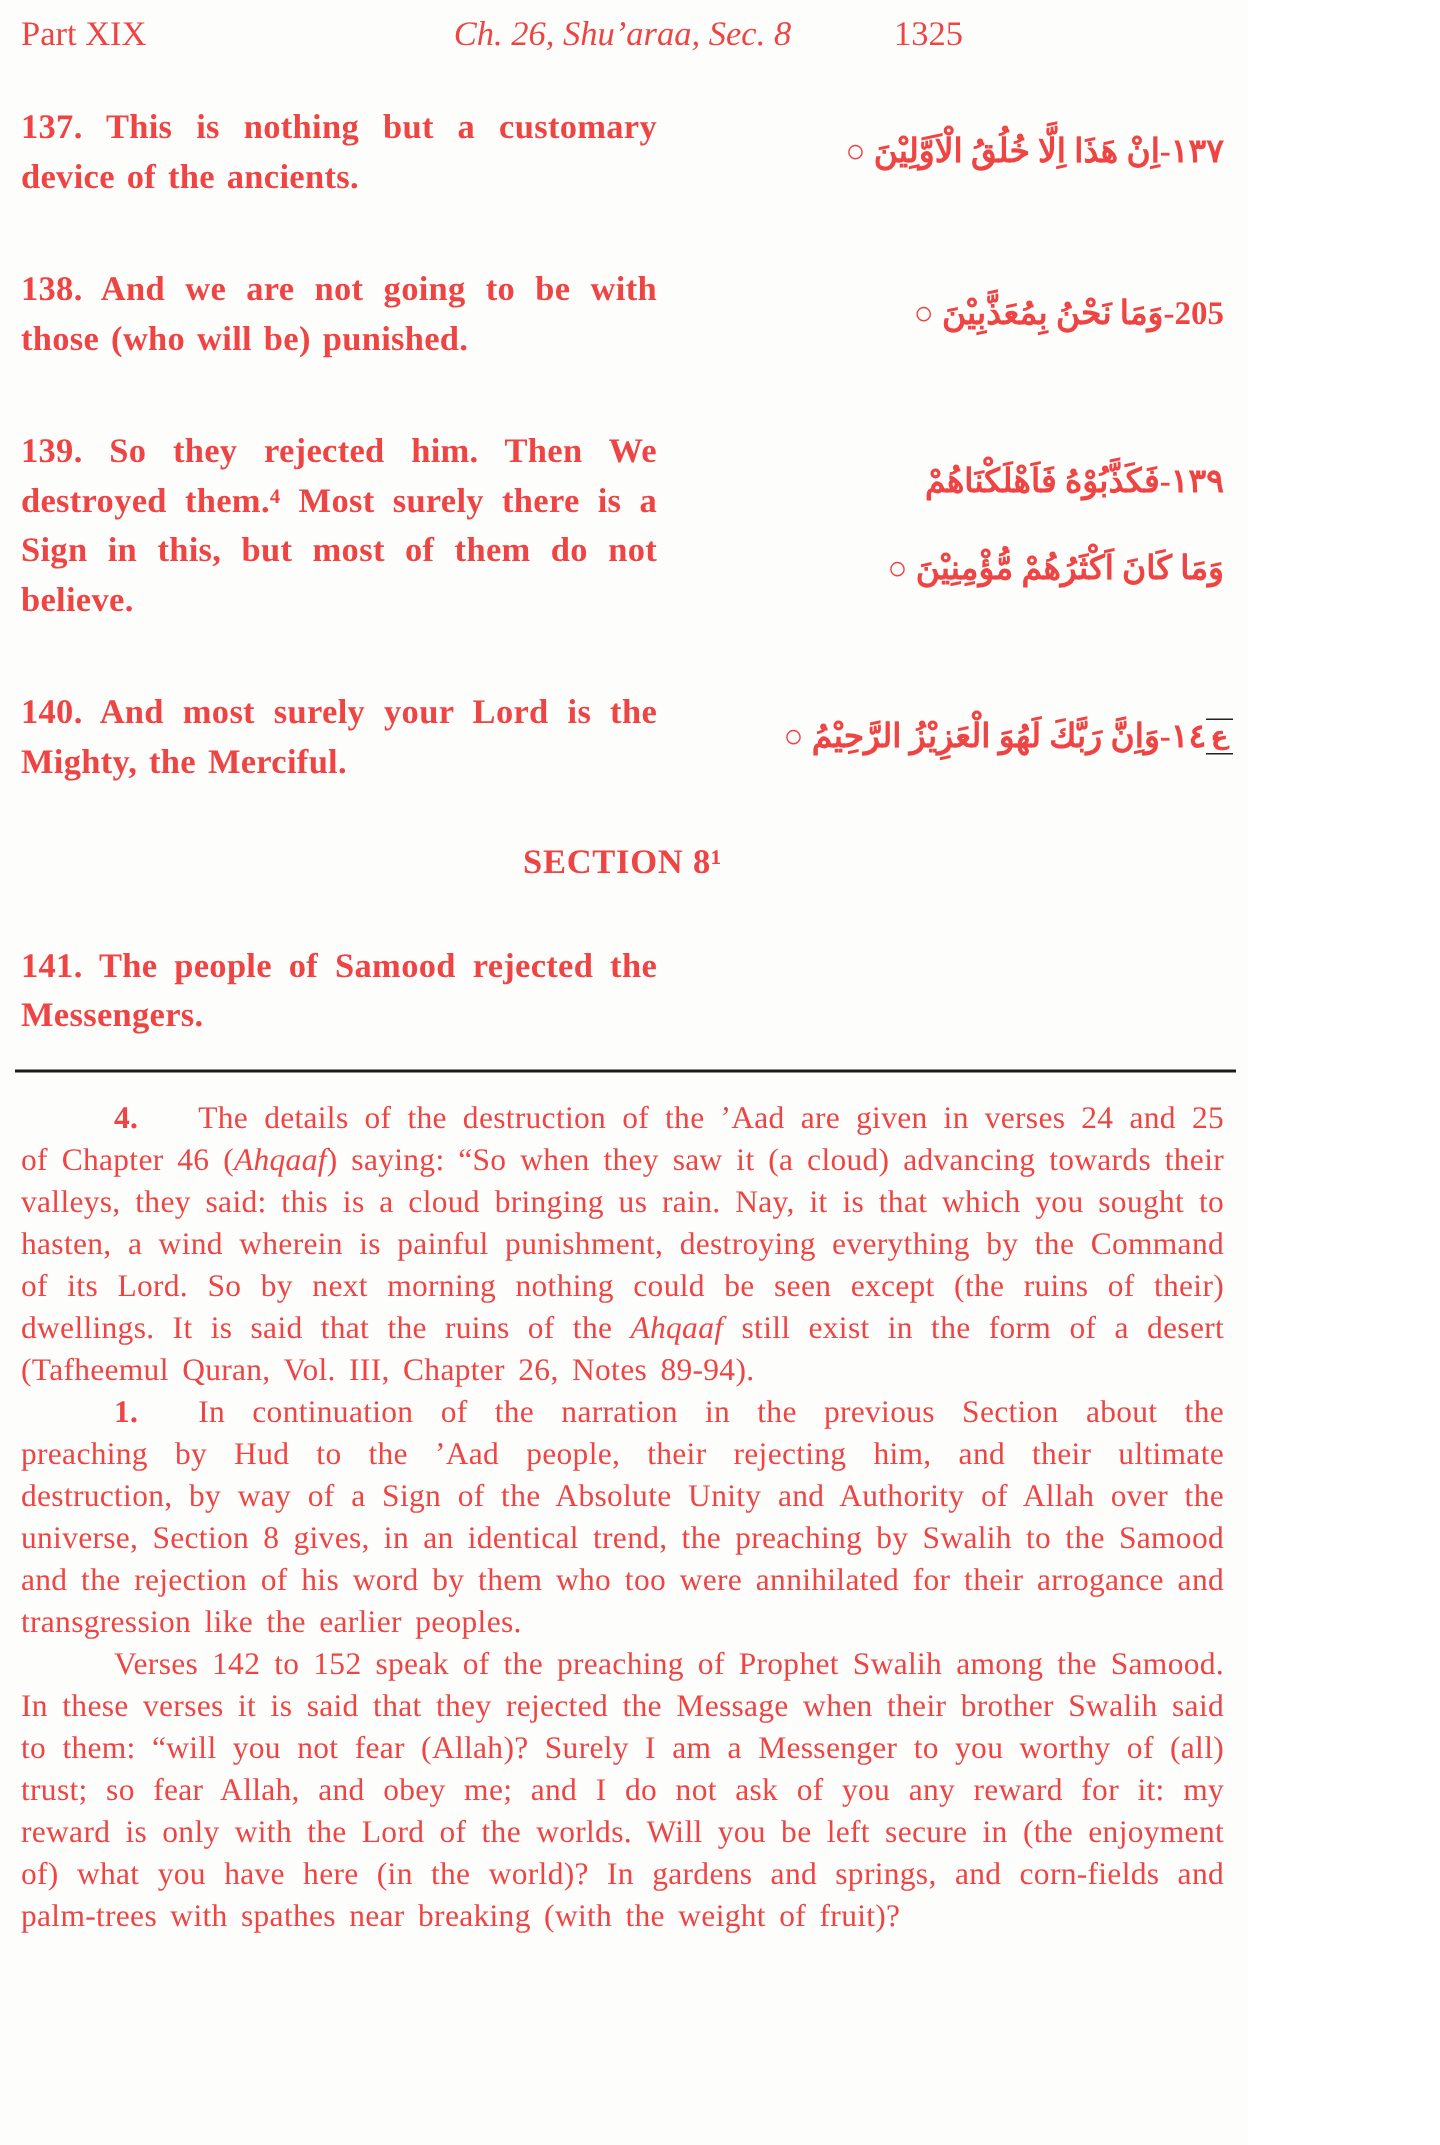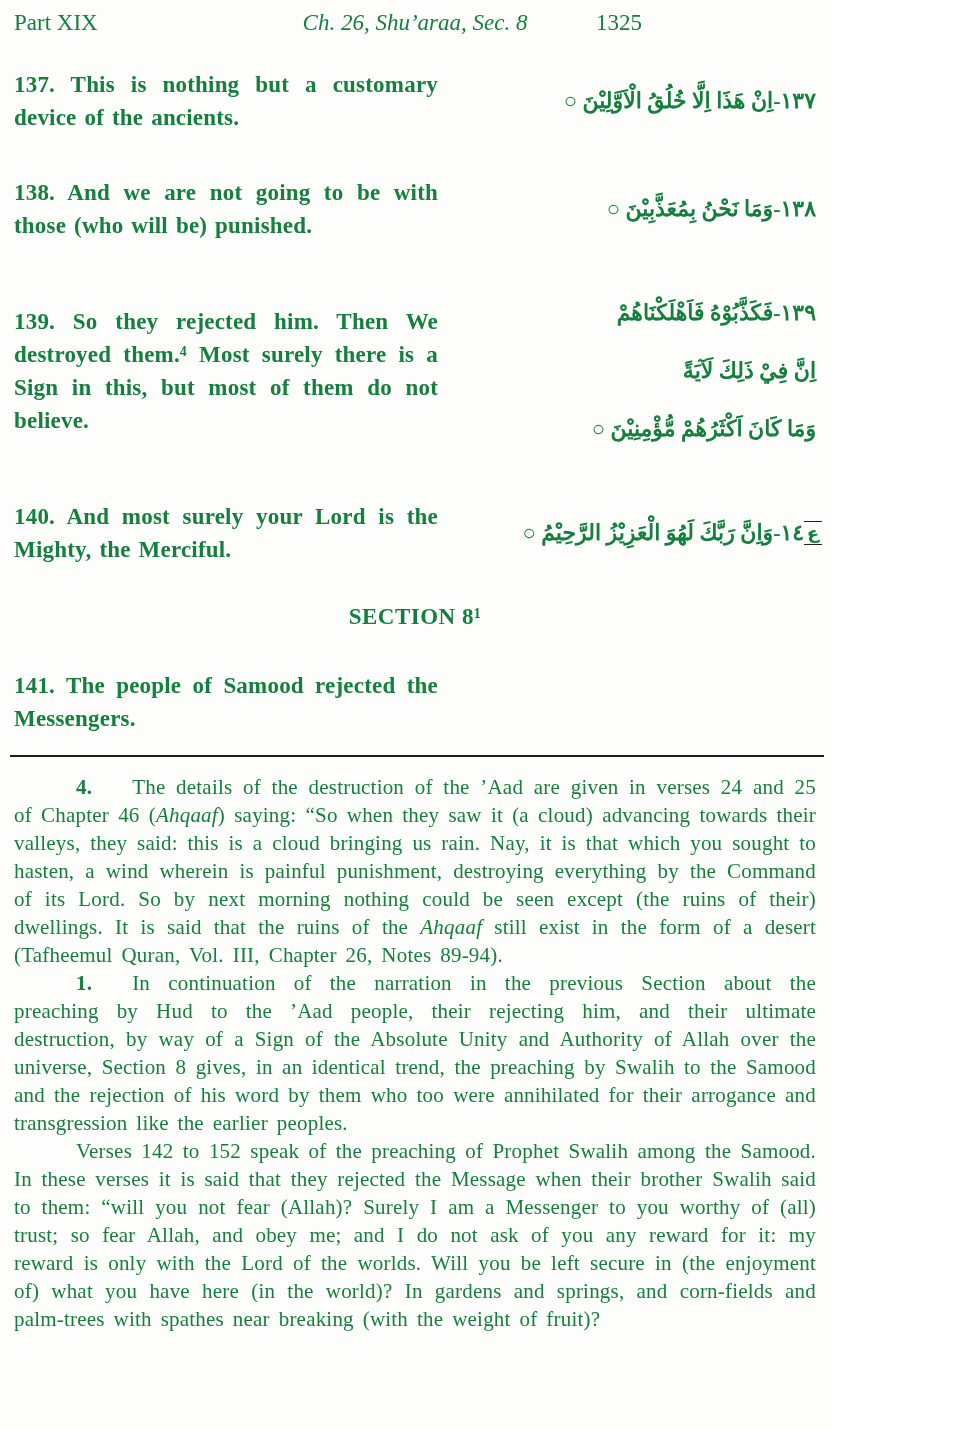--- a/index.html
+++ b/index.html
@@ -2,21 +2,21 @@
 <html><head>
 <meta charset="utf-8">
 <style>
   html, body { margin: 0; padding: 0; background: #ffffff; }
   .page {
     position: relative;
     width: 832px;
     height: 1430px;
     overflow: hidden;
     background: #fdfdfb;
-    color: #15803d;
+    color: #ef4444;
     box-sizing: border-box;
     padding: 10px 16px 0 14px;
     font-family: "Liberation Serif", "DejaVu Serif", serif;
   }
 
   
   .hdr {
     display: flex;
     align-items: baseline;
     font-size: 23px;
@@ -114,29 +114,28 @@
   <div class="verse-row">
     <p class="verse-en">137. This is nothing but a customary device of the ancients.</p>
     <div class="verse-ar" dir="rtl">
       <div class="ar-line">١٣٧-اِنْ هَذَا اِلَّا خُلُقُ الْاَوَّلِيْنَ ○</div>
     </div>
   </div>
 
   <div class="verse-row">
     <p class="verse-en">138. And we are not going to be with those (who will be) punished.</p>
     <div class="verse-ar" dir="rtl">
-      <div class="ar-line">١٣٨-وَمَا نَحْنُ بِمُعَذَّبِيْنَ ○</div>
+      <div class="ar-line">205-وَمَا نَحْنُ بِمُعَذَّبِيْنَ ○</div>
     </div>
   </div>
 
   <div class="verse-row">
     <p class="verse-en">139. So they rejected him. Then We destroyed them.⁴ Most surely there is a Sign in this, but most of them do not believe.</p>
     <div class="verse-ar" dir="rtl">
       <div class="ar-line">١٣٩-فَكَذَّبُوْهُ فَاَهْلَكْنَاهُمْ</div>
-      <div class="ar-line">اِنَّ فِيْ ذَلِكَ لَآيَةً</div>
       <div class="ar-line">وَمَا كَانَ اَكْثَرُهُمْ مُّؤْمِنِيْنَ ○</div>
     </div>
   </div>
 
   <div class="verse-row row-before-section">
     <p class="verse-en">140. And most surely your Lord is the Mighty, the Merciful.</p>
     <div class="verse-ar" dir="rtl">
       <div class="ar-line">١٤٠-وَاِنَّ رَبَّكَ لَهُوَ الْعَزِيْزُ الرَّحِيْمُ ○</div>
     </div>
     <div class="ruku">ع</div>

